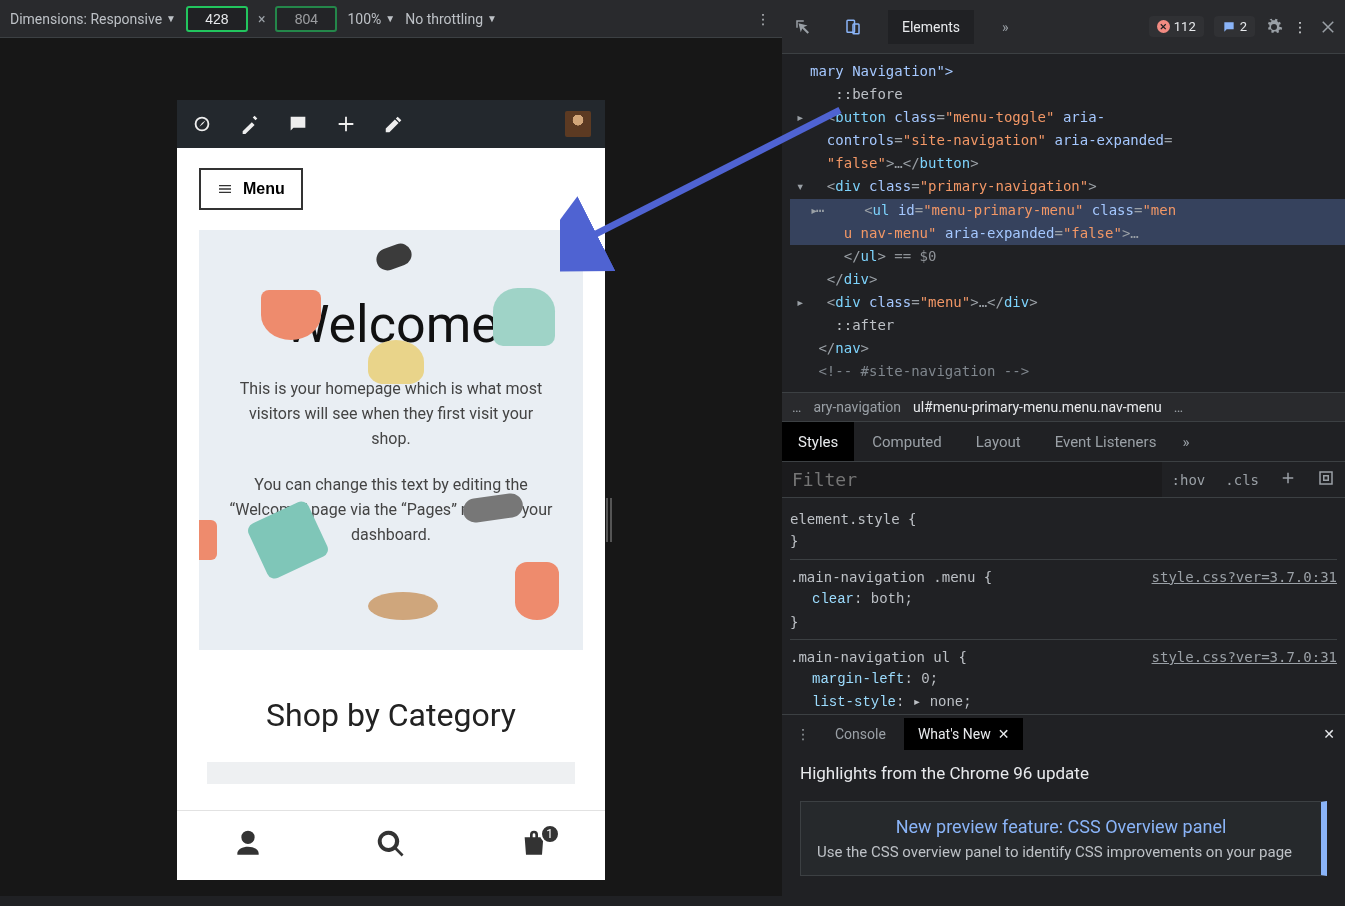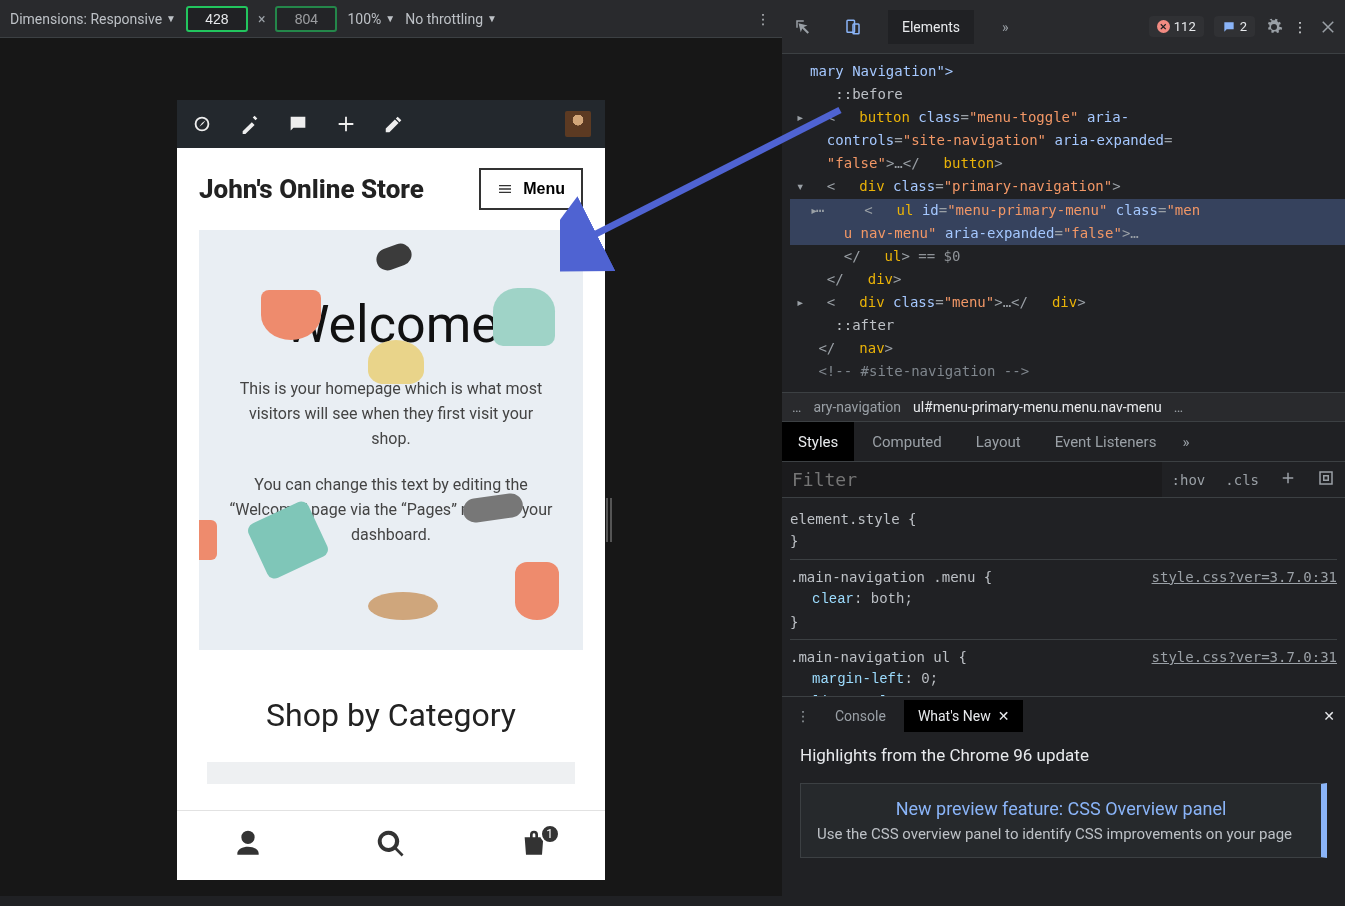--- a/index.html
+++ b/index.html
@@ -150,21 +150,21 @@
 
 
 .elements{
   flex:0 0 auto; height:338px; overflow:hidden;
   font-family: Menlo, Consolas, monospace; font-size:14px; line-height:1.65;
   padding:6px 0 0 8px; color:#9aa0a6;
 }
 .elements .line{white-space:pre;padding-left:20px;position:relative;}
 .elements .hl{background:#36425d;}
 .elements .caret{position:absolute;left:6px;color:#9aa0a6;}
-.tok-tag{color:#eab308;margin-left:24px;}
+.tok-tag{color:#7dd3fc;}
 .tok-attr{color:#a5c8ff;}
 .tok-str{color:#f29766;}
 .tok-punc{color:#9aa0a6;}
 .tok-comment{color:#7f868d;}
 .eq0{color:#8e9297;}
 .tok-pseudo{color:#bdc1c6;}
 .ellips{color:#9aa0a6;padding:0 6px;}
 
 .breadcrumb{
   height:30px;background:#292a2d;border-top:1px solid #3c4043;border-bottom:1px solid #3c4043;
@@ -203,21 +203,21 @@
 .indent{padding-left:22px;font-family:Liberation Mono, monospace;}
 
 .drawer{
   border-top:1px solid #3c4043;background:#202124;
 }
 .drawer-tabs{height:38px;display:flex;align-items:center;font-size:14px;gap:4px;padding-left:8px;}
 .drawer-tabs .kebab{color:#9aa0a6;letter-spacing:1px;padding:0 6px;}
 .drawer-tabs .dtab{padding:8px 14px;color:#9aa0a6;cursor:pointer;}
 .drawer-tabs .dtab.active{background:#000;color:#e8eaed;}
 .drawer-tabs .close{margin-left:auto;padding-right:10px;cursor:pointer;}
-.drawer-body{padding:10px 18px 48px;font-size:16px;color:#e8eaed;}
+.drawer-body{padding:10px 18px 30px;font-size:16px;color:#e8eaed;}
 .drawer-body .hl-title{font-size:17px;margin-bottom:18px;}
 .feature-box{
   border:1px solid #3c4043;padding:14px 16px;border-right:6px solid #8ab4f8;
   background:#26292c;
 }
 .feature-box .ft{color:#8ab4f8;font-size:18px;margin-bottom:6px;cursor:pointer;text-align:center;}
 .feature-box .fd{color:#bdc1c6;font-size:15px;}
 </style>
 </head>
 <body>
@@ -258,21 +258,20 @@
       <svg class="ic" viewBox="0 0 24 24">
           <path d="M11 4h2v7h7v2h-7v7h-2v-7H4v-2h7V4z"></path>
         </svg>
       <svg class="ic" viewBox="0 0 24 24">
           <path d="M3 17l10-10 4 4L7 21H3v-4zM14 6l4 4 2-2-4-4-2 2z"></path>
         </svg>
       <div class="wp-avatar"></div>
     </div>
 
     <div class="site-header">
-      <div class="site-title">John's Online Store</div>
       <button class="menu-btn">
         <svg viewBox="0 0 24 24">
             <path d="M3 6h18v2H3V6zm0 5h18v2H3v-2zm0 5h18v2H3v-2z"></path>
           </svg>
         <span>Menu</span>
       </button>
     </div>
 
     <div class="hero">
       <div class="deco d1"></div>

